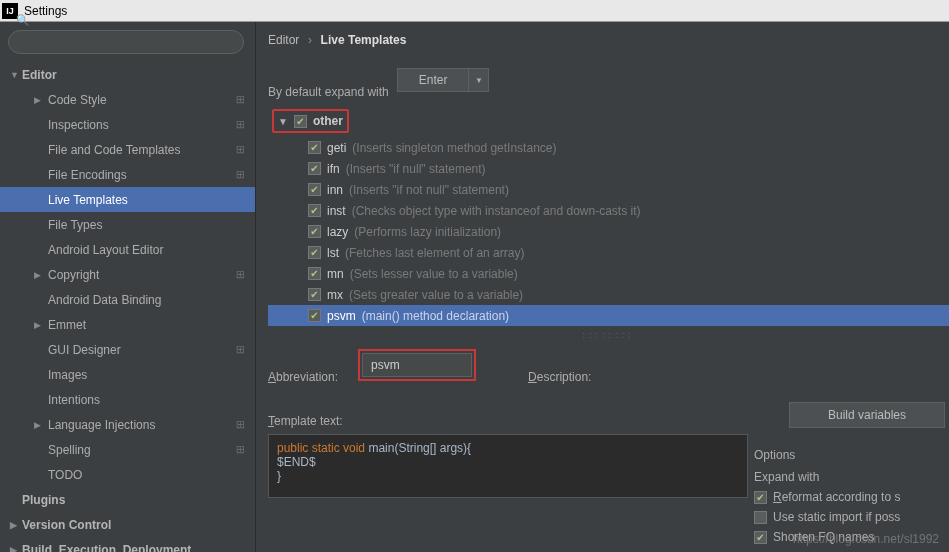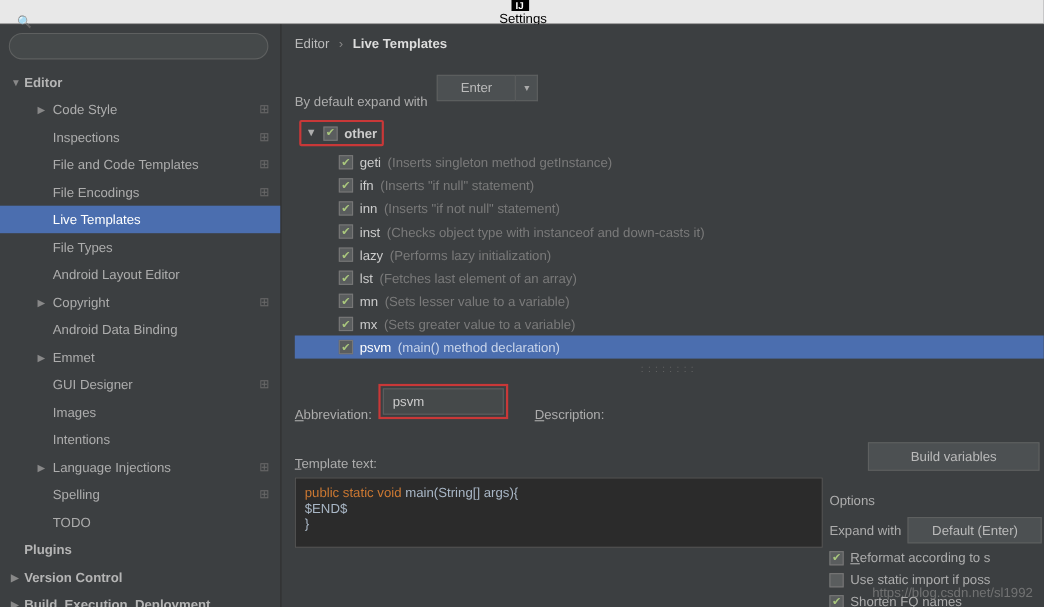--- a/index.html
+++ b/index.html
@@ -1,18 +1,18 @@
 <!DOCTYPE html>
 <html><head>
 <meta charset="utf-8">
 <style>
 * { margin: 0; padding: 0; box-sizing: border-box; font-family: "Segoe UI", Arial, sans-serif; font-size: 12px; }
 body { background: #3c3f41; color: #bbb; width: 949px; height: 552px; overflow: hidden; position: relative; }
 
-.titlebar { background: #e8e8e8; color: #000; height: 22px; display: flex; align-items: center; padding-left: 2px; border-bottom: 1px solid #999; flex-direction: column; }
+.titlebar { background: #e8e8e8; color: #000; height: 22px; display: flex; align-items: center; padding-left: 2px; border-bottom: 1px solid #999; }
 .titlebar .app-icon { width: 16px; height: 16px; background: #000; color: #fff; display: flex; align-items: center; justify-content: center; font-size: 9px; font-weight: bold; margin-right: 6px; }
 
 .main { display: flex; height: 530px; }
 
 .sidebar { width: 256px; background: #3c3f41; border-right: 1px solid #2b2b2b; display: flex; flex-direction: column; }
 .search-wrap { padding: 8px; }
 .search { width: 236px; height: 24px; background: #45494a; border: 1px solid #5e6060; border-radius: 12px; color: #aaa; padding: 0 10px 0 24px; position: relative; }
 .search-icon { position: absolute; left: 16px; top: 14px; color: #888; font-size: 11px; }
 
 .tree { flex: 1; overflow: hidden; }
@@ -43,21 +43,21 @@
 .tpl-item { display: flex; align-items: center; gap: 6px; padding: 2px 0 2px 40px; height: 21px; }
 .tpl-item.selected { background: #4b6eaf; }
 .tpl-item .cb { width: 13px; height: 13px; background: #5a5d5e; border: 1px solid #777; display: flex; align-items: center; justify-content: center; color: #a9c77d; font-size: 10px; flex-shrink: 0; }
 .tpl-item .abbr { color: #ccc; }
 .tpl-item.selected .abbr { color: #fff; }
 .tpl-item .desc { color: #7a7a7a; }
 .tpl-item.selected .desc { color: #c8d4ea; }
 
 .grip { text-align: center; color: #666; letter-spacing: 4px; font-size: 9px; margin: 4px 0; }
 
-.form-row { display: flex; align-items: center; gap: 6px; margin: 6px 0; }
+.form-row { display: flex; align-items: center; gap: 20px; margin: 6px 0; }
 .form-label { color: #adadad; margin-top: 24px; }
 .form-label u { text-decoration: underline; }
 .text-input { background: #45494a; border: 1px solid #5e6060; color: #ccc; height: 24px; padding: 0 8px; }
 .abbr-input-wrap { border: 2px solid #c93838; padding: 2px; display: inline-flex; }
 .abbr-input-wrap .text-input { width: 110px; }
 .desc-input { flex: 1; min-width: 200px; }
 
 .code-area { background: #2b2b2b; border: 1px solid #555; padding: 6px 8px; font-family: "Consolas", monospace; font-size: 12px; height: 64px; margin-top: 2px; width: 480px; }
 .code-area .kw { color: #cc7832; }
 .code-area .plain { color: #a9b7c6; }
@@ -259,23 +259,20 @@
       <div><span class="plain">    $END$</span></div>
       <div><span class="plain">}</span></div>
     </div>
 
     <button class="edit-vars-btn">Build variables</button>
 
     <div class="options-panel">
       <div class="opt-title">Options</div>
       <div class="opt-row">
         <span>Expand with</span>
-        <div class="select" style="min-width:90px;">
-            <span>Default (Enter)</span>
-          </div>
       </div>
       <div class="opt-row">
         <span class="cb">✔</span>
         <span><u>R</u>eformat according to s</span>
       </div>
       <div class="opt-row">
         <span class="cb empty">✔</span>
         <span>Use static import if poss</span>
       </div>
       <div class="opt-row">

